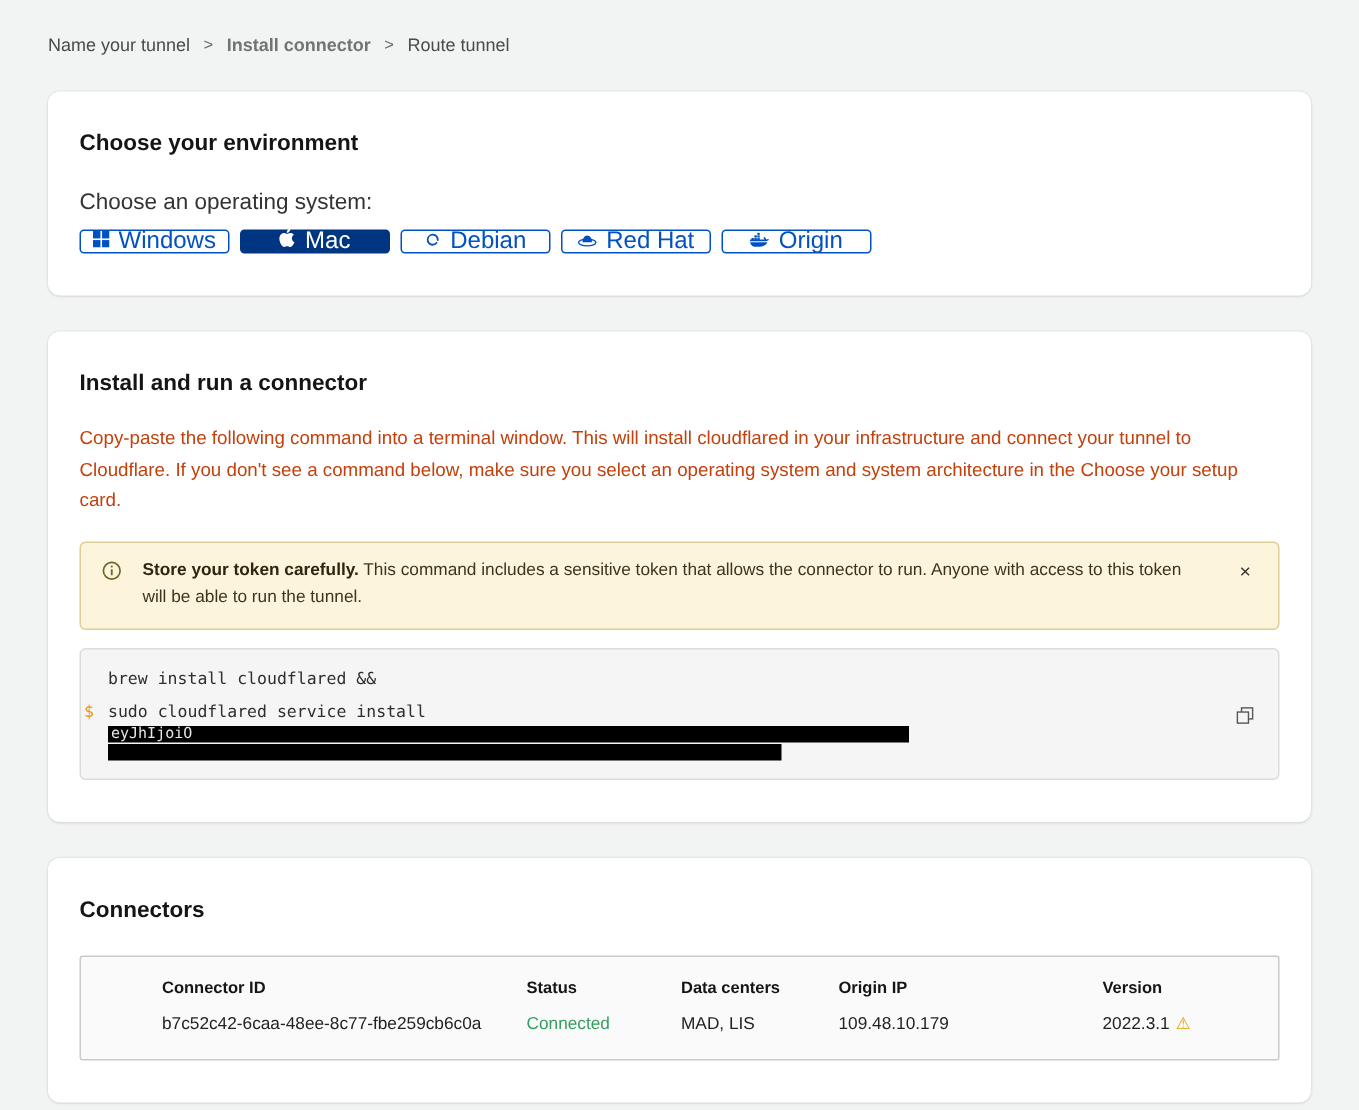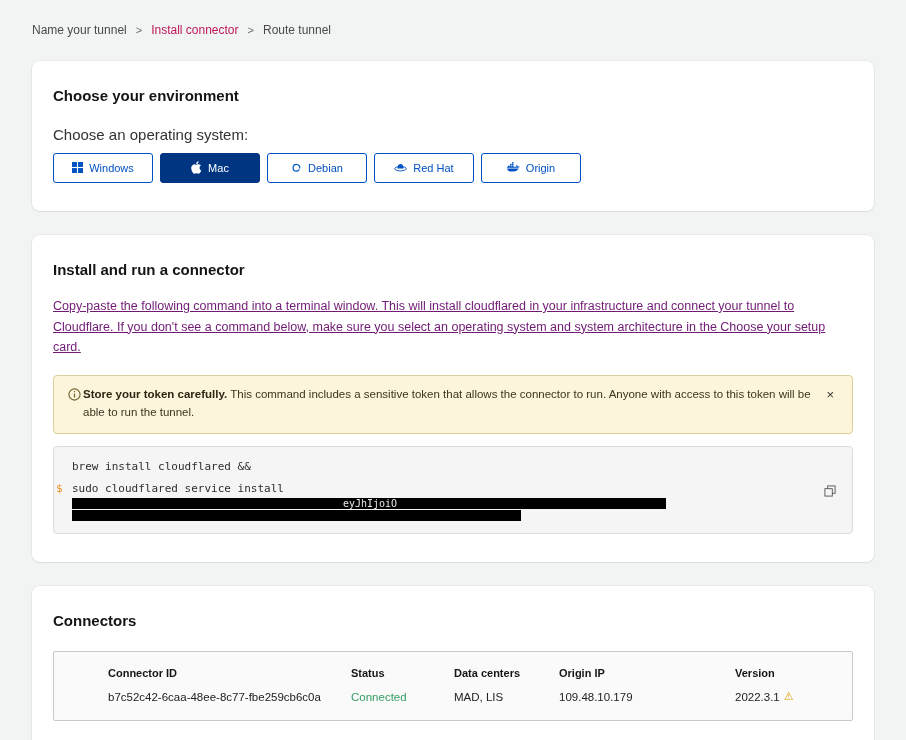--- a/index.html
+++ b/index.html
@@ -7,70 +7,70 @@
   body {
     width: 906px; min-height: 740px; margin: 0 auto;
     font-family: "Liberation Sans", sans-serif;
     color: #1d1d1d;
   }
   .page { padding: 0 32px 30px 32px; }
 
   
   .breadcrumb { display: flex; align-items: center; gap: 9px; padding-top: 23px; font-size: 12px; color: #4a4a4a; }
   .crumb { cursor: pointer; }
-  .crumb.active { font-weight: normal; color: #be185d; }
+  .crumb.active { font-weight: bold; color: #737373; }
   .crumb-sep { color: #6b6b6b; font-size: 11px; }
 
   
   .card {
     background: #fff; border-radius: 8px;
     box-shadow: 0 0 0 1px rgba(0,0,0,0.04), 0 1px 2px rgba(0,0,0,0.06);
     margin-top: 24px; padding: 26px 21px 28px 21px;
   }
   .card:first-of-type { margin-top: 29px; }
   .card-title { font-size: 15px; font-weight: bold; color: #151515; }
 
   
   .os-label { font-size: 15px; color: #333; margin-top: 22px; }
   .os-row { display: flex; gap: 7px; margin-top: 10px; }
   .os-btn {
     display: inline-flex; align-items: center; justify-content: center; gap: 6px;
-    width: 100px; height: 30px;
+    width: 100px; height: 16px;
     border: 1px solid #0051c3; border-radius: 3px;
     background: #fff; color: #0051c3;
-    font-family: "Liberation Sans", sans-serif; font-size: 11px; cursor: pointer;
+    font-family: "Liberation Sans", sans-serif; font-size: 16px; cursor: pointer;
   }
   .os-btn.selected { background: #003681; border-color: #003681; color: #fff; }
   .os-btn svg { flex: 0 0 auto; }
 
   
-  .desc { font-size: 12.5px; line-height: 1.65; color: #701a75; margin-top: 18px; text-decoration: underline; }
+  .desc { font-size: 12.5px; line-height: 1.65; color: #c2410c; margin-top: 18px; }
 
   .warning {
-    display: flex; align-items: flex-start; gap: 2px;
+    display: flex; align-items: flex-start; gap: 14px;
     margin-top: 17px; padding: 10px 14px 11px 14px;
     background: #fcf5dc; border: 1px solid #ddcd96; border-radius: 4px;
     font-size: 11.5px; line-height: 1.55; color: #3b3520; justify-content: center;
   }
   .warning .w-icon { margin-top: 2px; }
   .warning .w-text { flex: 1; }
   .warning .w-bold { font-weight: bold; color: #2c2712; }
   .warning .w-close { background: none; border: none; font-size: 13px; color: #333; cursor: pointer; line-height: 1; padding: 2px 4px; margin-left: 6px; }
 
   .codeblock {
     position: relative; margin-top: 12px;
     background: #f5f5f6; border: 1px solid #dcdcdc; border-radius: 4px;
     padding: 13px 44px 12px 2px;
     font-family: "DejaVu Sans Mono", monospace; font-size: 11px; color: #2e2e2e;
   }
   .code-line { position: relative; padding-left: 16px; line-height: 1.35; }
   .code-line + .code-line { margin-top: 8px; }
   .code-line .prompt { position: absolute; left: 0; color: #e9921f; }
   .redact { margin-left: 16px; background: #000; height: 11px; margin-top: 1px; }
-  .redact.first { width: 594px; color: #e8e8e8; font-size: 10px; line-height: 11px; padding-left: 2px; text-align: center; }
+  .redact.first { width: 534px; color: #e8e8e8; font-size: 10px; line-height: 11px; padding-left: 2px; }
   .redact.second { width: 449px; }
   .copy-btn {
     position: absolute; top: 36px; right: 14px;
     background: none; border: none; cursor: pointer; padding: 2px;
   }
 
   
   .table {
     margin-top: 22px; background: #fafafa;
     border: 1px solid #c9c9c9; border-radius: 2px;

